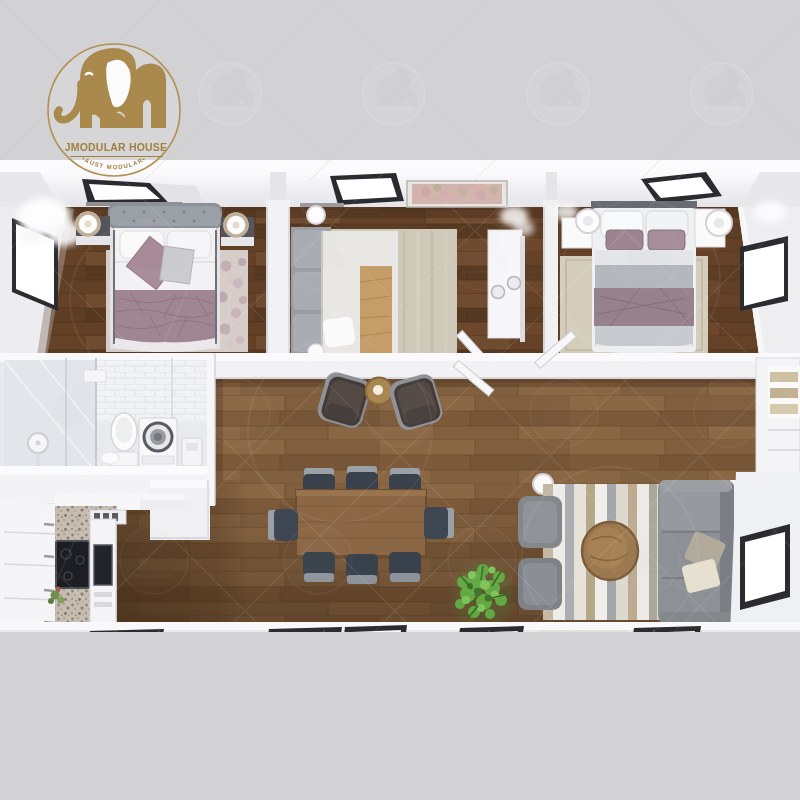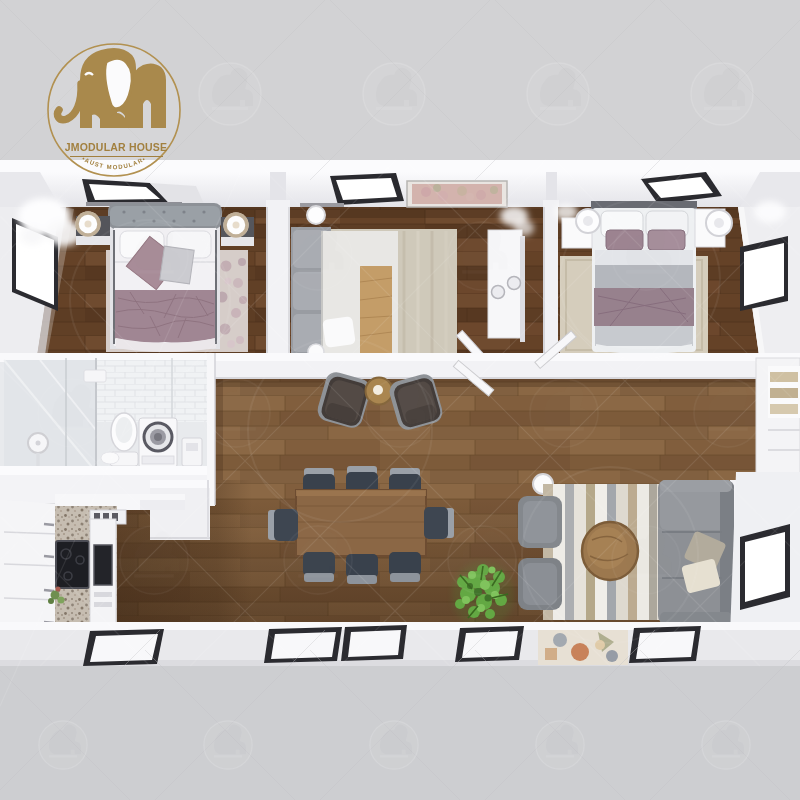--- a/index.html
+++ b/index.html
@@ -1,16 +1,16 @@
 <!DOCTYPE html>
 <html><head>
 <meta charset="utf-8">
 <style>
 html,body{margin:0;padding:0;background:#d2d2d4;font-family:"Liberation Sans",sans-serif;}
-#stage{position:relative;width:800px;height:800px;overflow:hidden;}
+#stage{position:relative;width:800px;height:632px;overflow:hidden;}
 </style>
 </head>
 <body>
 <div id="stage">
 <svg width="800" height="800" viewBox="0 0 800 800">
 <defs>
 <pattern id="woodA" width="170" height="42" patternUnits="userSpaceOnUse">
   <rect width="170" height="42" fill="#68452a"></rect>
   <rect y="0" width="170" height="14" fill="#6f4b2f"></rect>
   <rect y="14" width="170" height="14" fill="#5d3d24"></rect>

